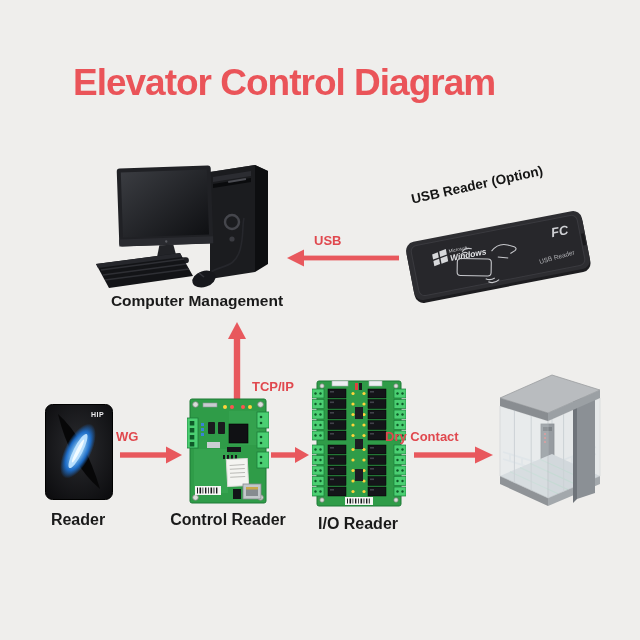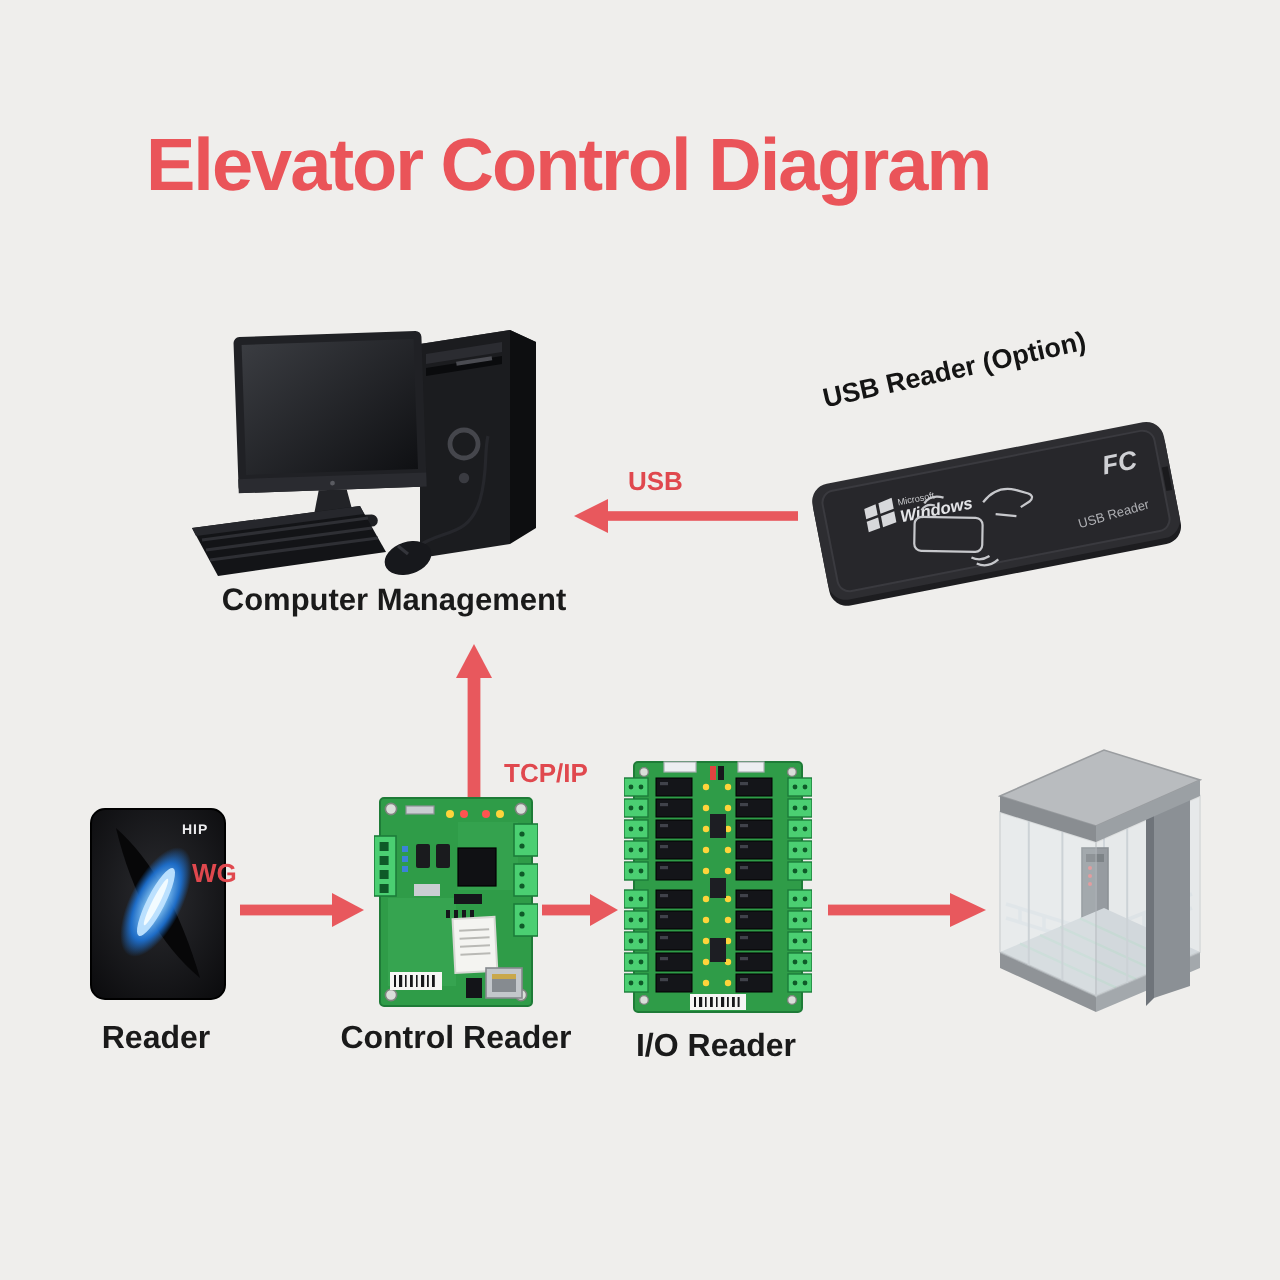--- a/index.html
+++ b/index.html
@@ -136,21 +136,21 @@
       <rect x="0.5" y="0.5" width="67" height="95" rx="7" fill="url(#rdbg)" stroke="#000"></rect>
       <path d="M13,10 Q40,34 55,85 Q25,60 13,10 Z" fill="#070708"></path>
       <ellipse cx="33" cy="47" rx="13" ry="30" transform="rotate(27 33 47)" fill="url(#glow)" opacity="0.9"></ellipse>
       <ellipse cx="33" cy="47" rx="4.5" ry="19" transform="rotate(27 33 47)" fill="#bfe3ff" opacity="0.95"></ellipse>
       <ellipse cx="33" cy="47" rx="1.8" ry="13" transform="rotate(27 33 47)" fill="#f2fbff"></ellipse>
       <text x="46" y="13" font-size="7" font-weight="bold" fill="#ececee" letter-spacing="0.5">HIP</text>
     </svg>
   </div>
   <div class="node-label" style="left:28px;top:511px;width:100px;">Reader</div>
 
-  <div class="red-label" style="left:96px;top:429px;width:60px;">WG</div>
+  <div class="red-label" style="left:116px;top:429px;width:60px;">WG</div>
   <div class="arrow" style="left:120px;top:445px;">
     <svg width="62" height="20" viewBox="0 0 62 20">
       <g fill="#e8585d">
           <rect x="0" y="7.3" width="46.5" height="5.4"></rect>
           <polygon points="46,1.5 46,18.5 62,10"></polygon>
         </g>
     </svg>
   </div>
 
   <div class="illu" style="left:187px;top:397px;">
@@ -330,20 +330,21 @@
         <rect x="46" y="119.5" width="0.8" height="5" fill="#17181a"></rect>
           <rect x="48.5" y="119.5" width="1.6" height="5" fill="#17181a"></rect>
         <rect x="51.5" y="119.5" width="0.9" height="5" fill="#17181a"></rect>
           <rect x="54" y="119.5" width="1.4" height="5" fill="#17181a"></rect>
         <rect x="56.8" y="119.5" width="1" height="5" fill="#17181a"></rect>
       </g>
     </svg>
   </div>
   <div class="node-label" style="left:288px;top:515px;width:140px;">I/O Reader</div>
 
+  <div class="red-label" style="left:385px;top:429px;width:120px;">Dry Contact</div>
   <div class="arrow" style="left:414px;top:445px;">
     <svg width="79" height="20" viewBox="0 0 79 20">
       <g fill="#e8585d">
           <rect x="0" y="7.3" width="61.5" height="5.4"></rect>
           <polygon points="61,1.5 61,18.5 79,10"></polygon>
         </g>
     </svg>
   </div>
 
   <div class="illu" style="left:494px;top:372px;">

